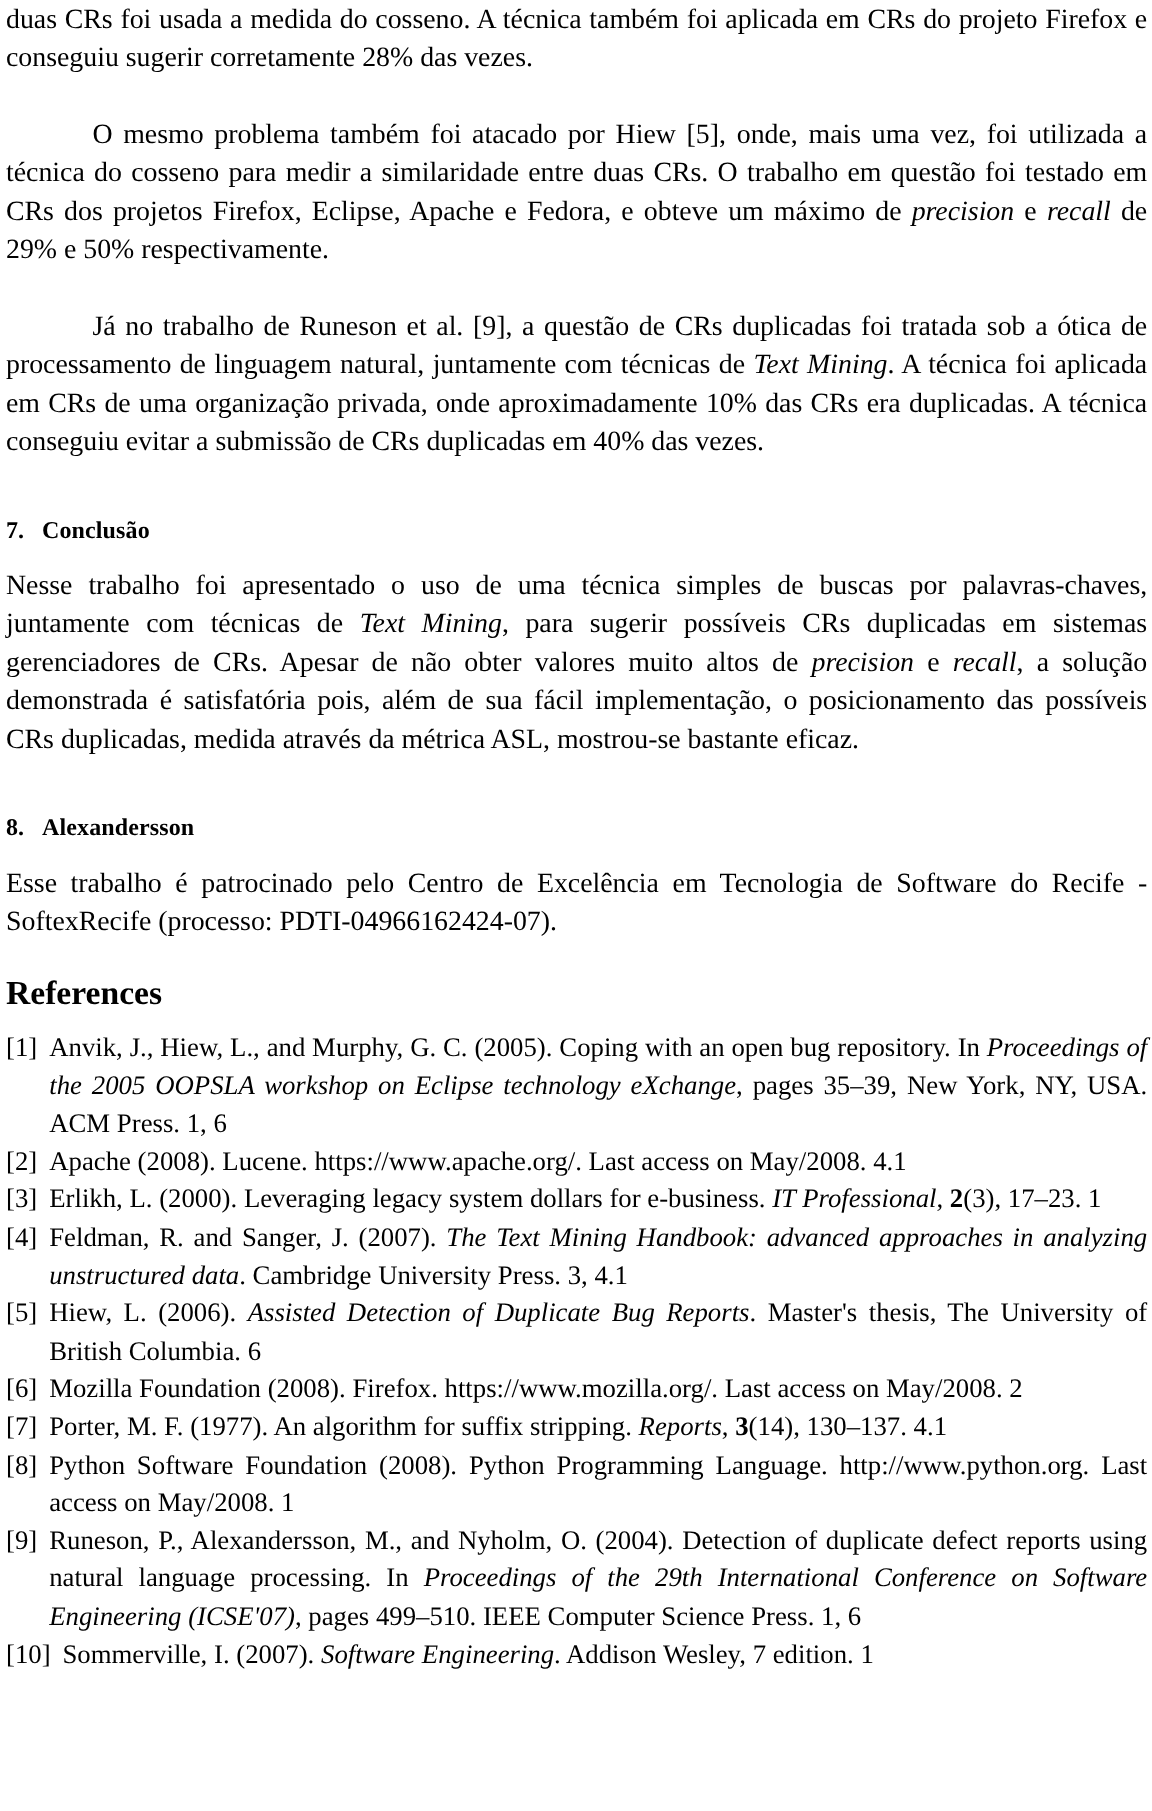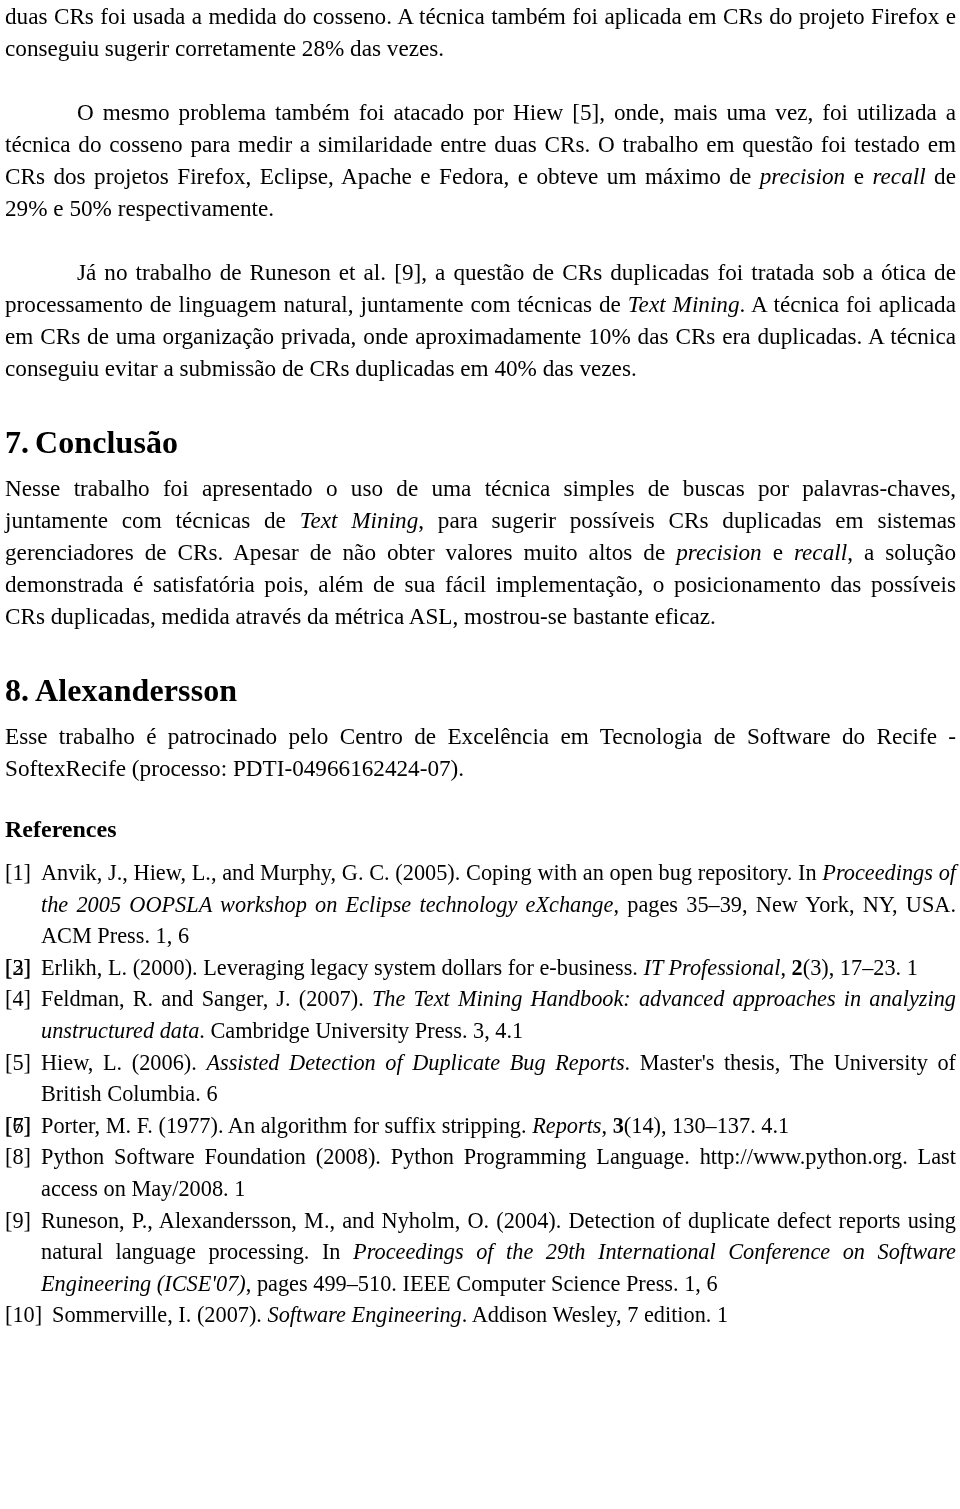--- a/index.html
+++ b/index.html
@@ -29,35 +29,35 @@
     margin: 0;
     hyphens: none;
     word-spacing: 0px;
   }
   .para.indent {
     text-indent: 72px;
   }
   .gap-para { margin-top: 32px; }
 
   .section-heading {
-    font-size: 32px;
+    font-size: 20px;
     font-weight: bold;
     line-height: 32px;
     margin: 0;
     letter-spacing: 0.1px;
   }
   .sec-num {
     display: inline-block;
     min-width: 30px;
   }
   .heading-spacer-top { height: 42px; }
   .heading-spacer-bot { height: 14px; }
 
   .refs-heading {
-    font-size: 24px;
+    font-size: 28px;
     font-weight: bold;
     line-height: 30px;
     margin: 0;
   }
 
   .reflist {
     margin: 0;
     padding: 0;
     list-style: none;
   }
@@ -119,37 +119,37 @@
 
   <div style="height:13px"></div>
 
   <ul class="reflist">
 
     <li class="refitem">
       <span class="reflabel">[1]</span><span>Anvik, J., Hiew, L., and Murphy, G. C. (2005). Coping with an open bug repository. In </span><i>Proceedings of the 2005 OOPSLA workshop on Eclipse technology eXchange</i><span>, pages 35–39, New York, NY, USA. ACM Press. 1, 6</span>
     </li>
 
     <li class="refitem nojust">
-      <span class="reflabel">[2]</span>
+      <span class="reflabel">[2]</span><span>Apache (2008). Lucene. https://www.apache.org/. Last access on May/2008. 4.1</span>
     </li>
 
     <li class="refitem">
       <span class="reflabel">[3]</span><span>Erlikh, L. (2000). Leveraging legacy system dollars for e-business. </span><i>IT Professional</i><span>, </span><b>2</b><span>(3), 17–23. 1</span>
     </li>
 
     <li class="refitem">
       <span class="reflabel">[4]</span><span>Feldman, R. and Sanger, J. (2007). </span><i>The Text Mining Handbook: advanced approaches in analyzing unstructured data</i><span>. Cambridge University Press. 3, 4.1</span>
     </li>
 
     <li class="refitem">
       <span class="reflabel">[5]</span><span>Hiew, L. (2006). </span><i>Assisted Detection of Duplicate Bug Reports</i><span>. Master's thesis, The University of British Columbia. 6</span>
     </li>
 
     <li class="refitem">
-      <span class="reflabel">[6]</span>
+      <span class="reflabel">[6]</span><span>Mozilla Foundation (2008). Firefox. https://www.mozilla.org/. Last access on May/2008. 2</span>
     </li>
 
     <li class="refitem nojust">
       <span class="reflabel">[7]</span><span>Porter, M. F. (1977). An algorithm for suffix stripping. </span><i>Reports</i><span>, </span><b>3</b><span>(14), 130–137. 4.1</span>
     </li>
 
     <li class="refitem">
       <span class="reflabel">[8]</span><span>Python Software Foundation (2008). Python Programming Language. http://www.python.org. Last access on May/2008. 1</span>
     </li>
 

